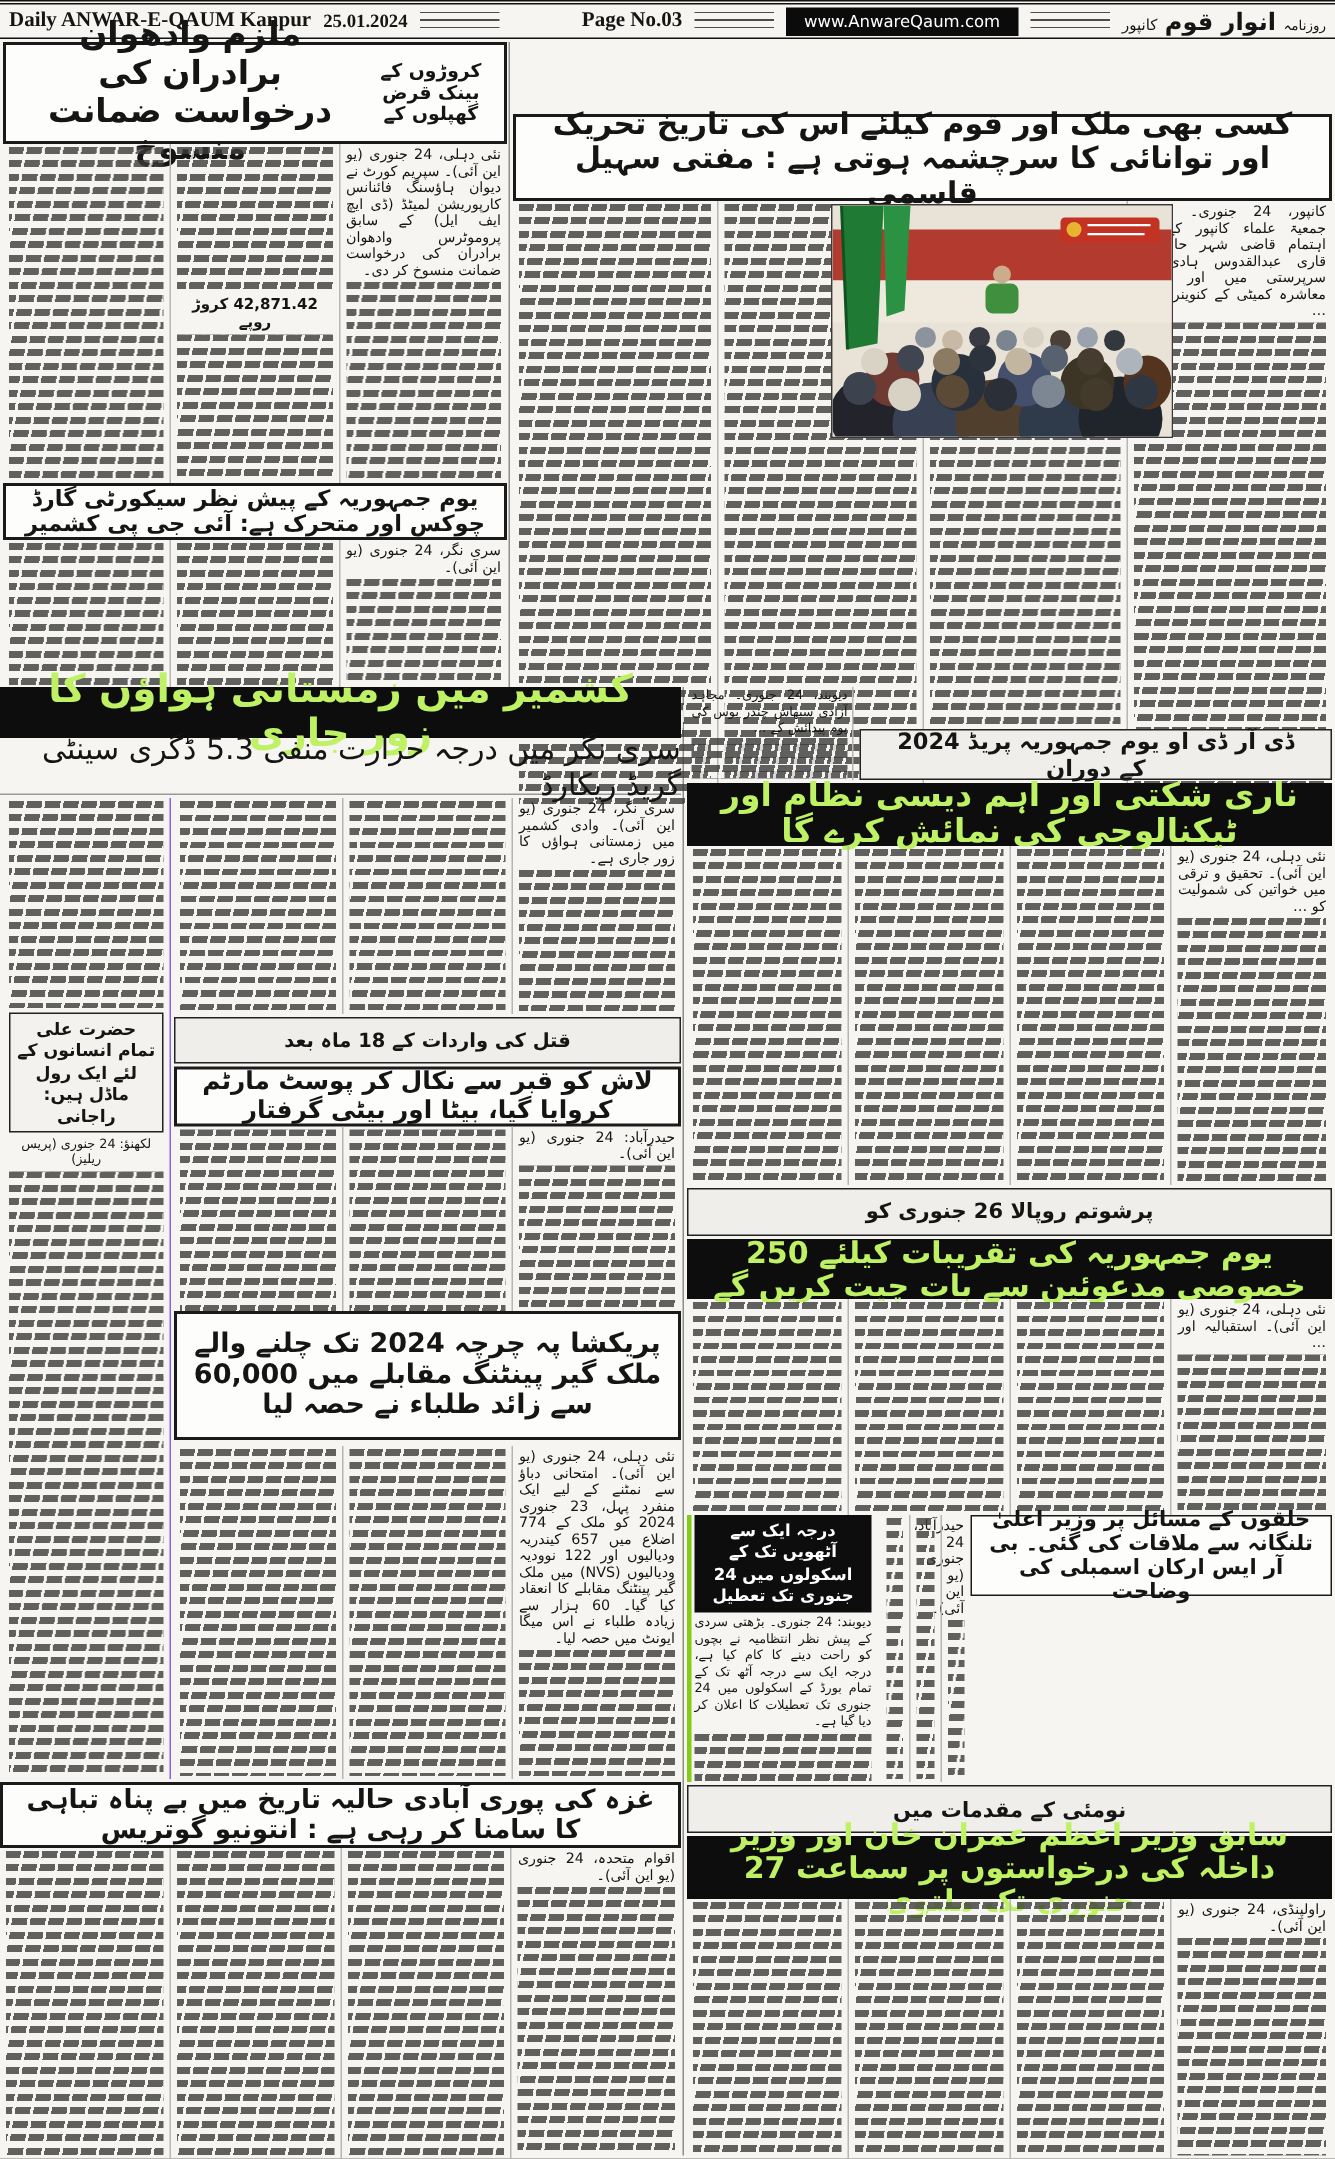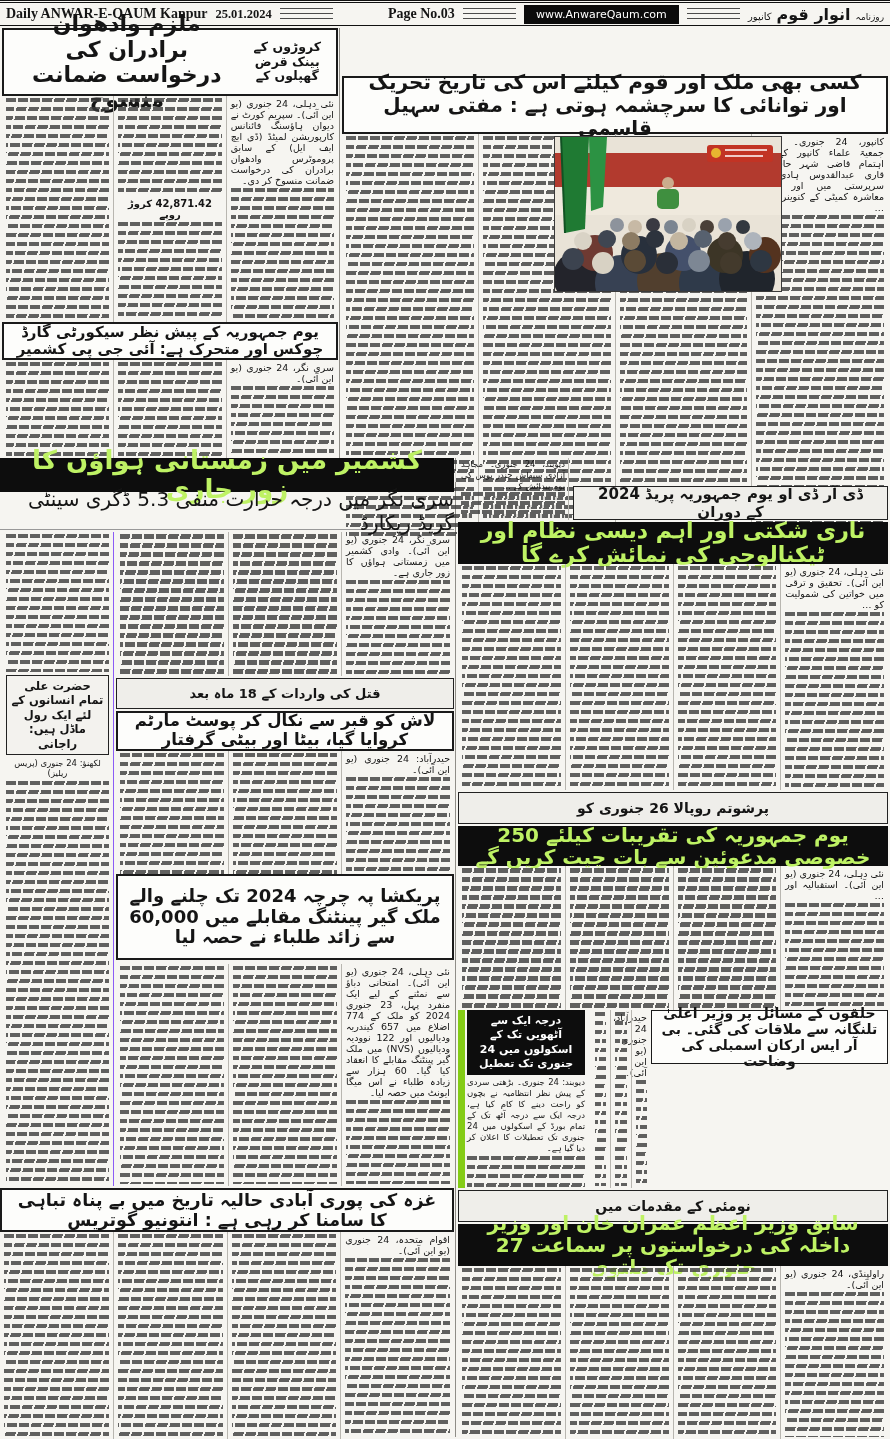--- a/index.html
+++ b/index.html
@@ -326,21 +326,21 @@
           </div>
           <div class="col">
               <div class="tx"></div>
             </div>
           <div class="col">
               <div class="tx"></div>
             </div>
         </div>
       </div>
     </div>
-    <div style="flex:0 0 118px;border-left:7px solid #84cc16;display:flex;flex-direction:column;gap:2px;padding:0 2px;">
+    <div style="flex:0 0 118px;border-left:3px solid #84cc16;display:flex;flex-direction:column;gap:2px;padding:0 2px;">
       <div class="blk-h">درجہ ایک سے آٹھویں تک کے اسکولوں میں 24 جنوری تک تعطیل</div>
       <p class="lede" style="font-size:8.5px;">دیوبند: 24 جنوری۔ بڑھتی سردی کے پیش نظر انتظامیہ نے بچوں کو راحت دینے کا کام کیا ہے، درجہ ایک سے درجہ آٹھ تک کے تمام بورڈ کے اسکولوں میں 24 جنوری تک تعطیلات کا اعلان کر دیا گیا ہے۔</p>
       <div class="tx"></div>
     </div>
   </div>
 
   <div class="abs" style="left:458px;top:1190px;width:430px;height:247px;">
     <div class="kick" style="height:28px;font-size:14px;">نومئی کے مقدمات میں</div>
     <div class="banner" style="height:40px;font-size:20px;margin-top:2px;">سابق وزیر اعظم عمران خان اور وزیر داخلہ کی درخواستوں پر سماعت 27 جنوری تک ملتوی</div>
     <div style="height:173px;">

